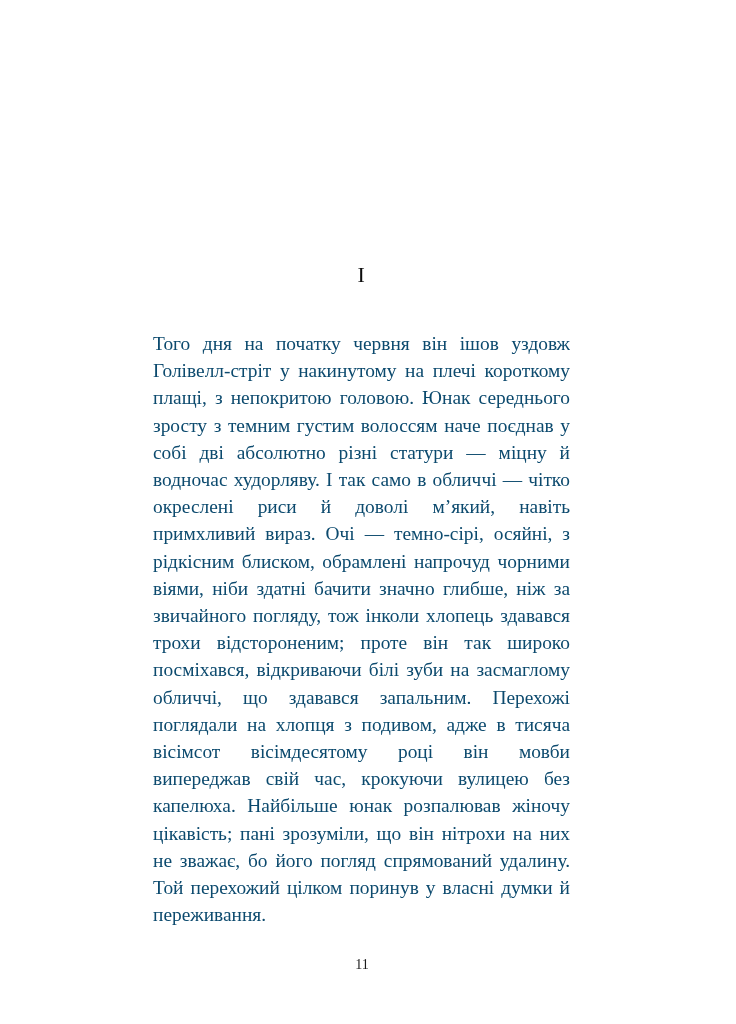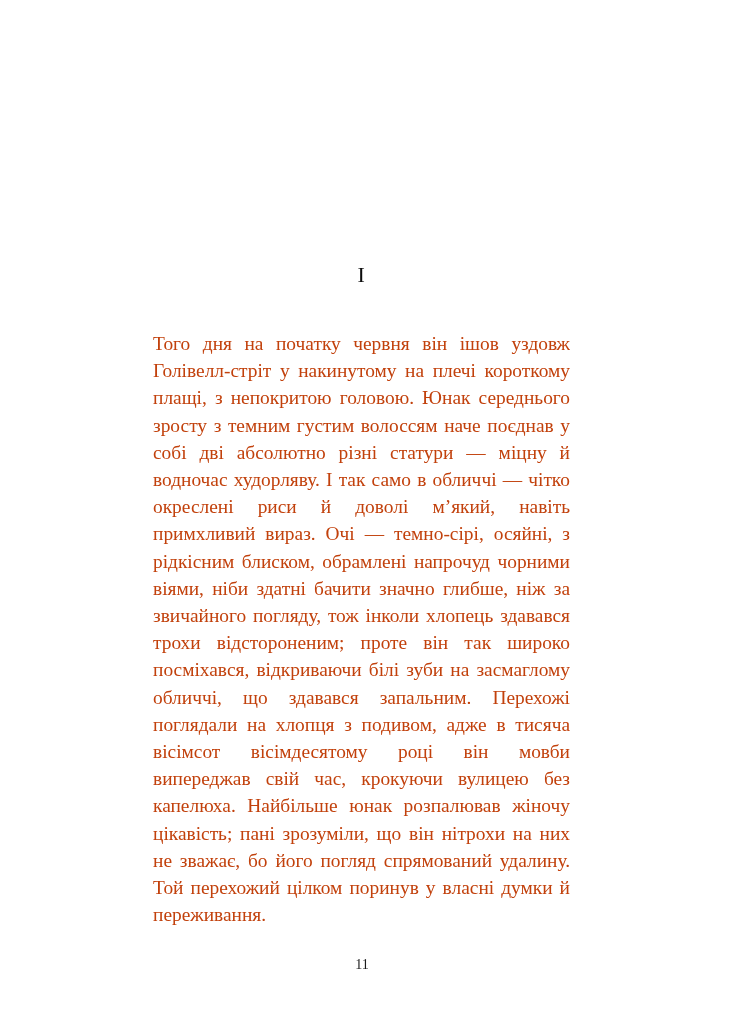--- a/index.html
+++ b/index.html
@@ -41,21 +41,21 @@
     user-select: text;
   }
   .body-paragraph {
     font-family: "Liberation Serif", "DejaVu Serif", serif;
     font-size: 19.4px;
     line-height: 27.2px;
     text-align: justify;
     text-justify: inter-word;
     -webkit-hyphens: auto;
     hyphens: auto;
-    color: #c2410c;
+    color: #0c4a6e;
     margin: 0;
     padding: 0;
     text-indent: 0;
     word-spacing: 0.1px;
   }
   .page-number {
     position: absolute;
     left: 0;
     right: 12px;
     top: 956px;

